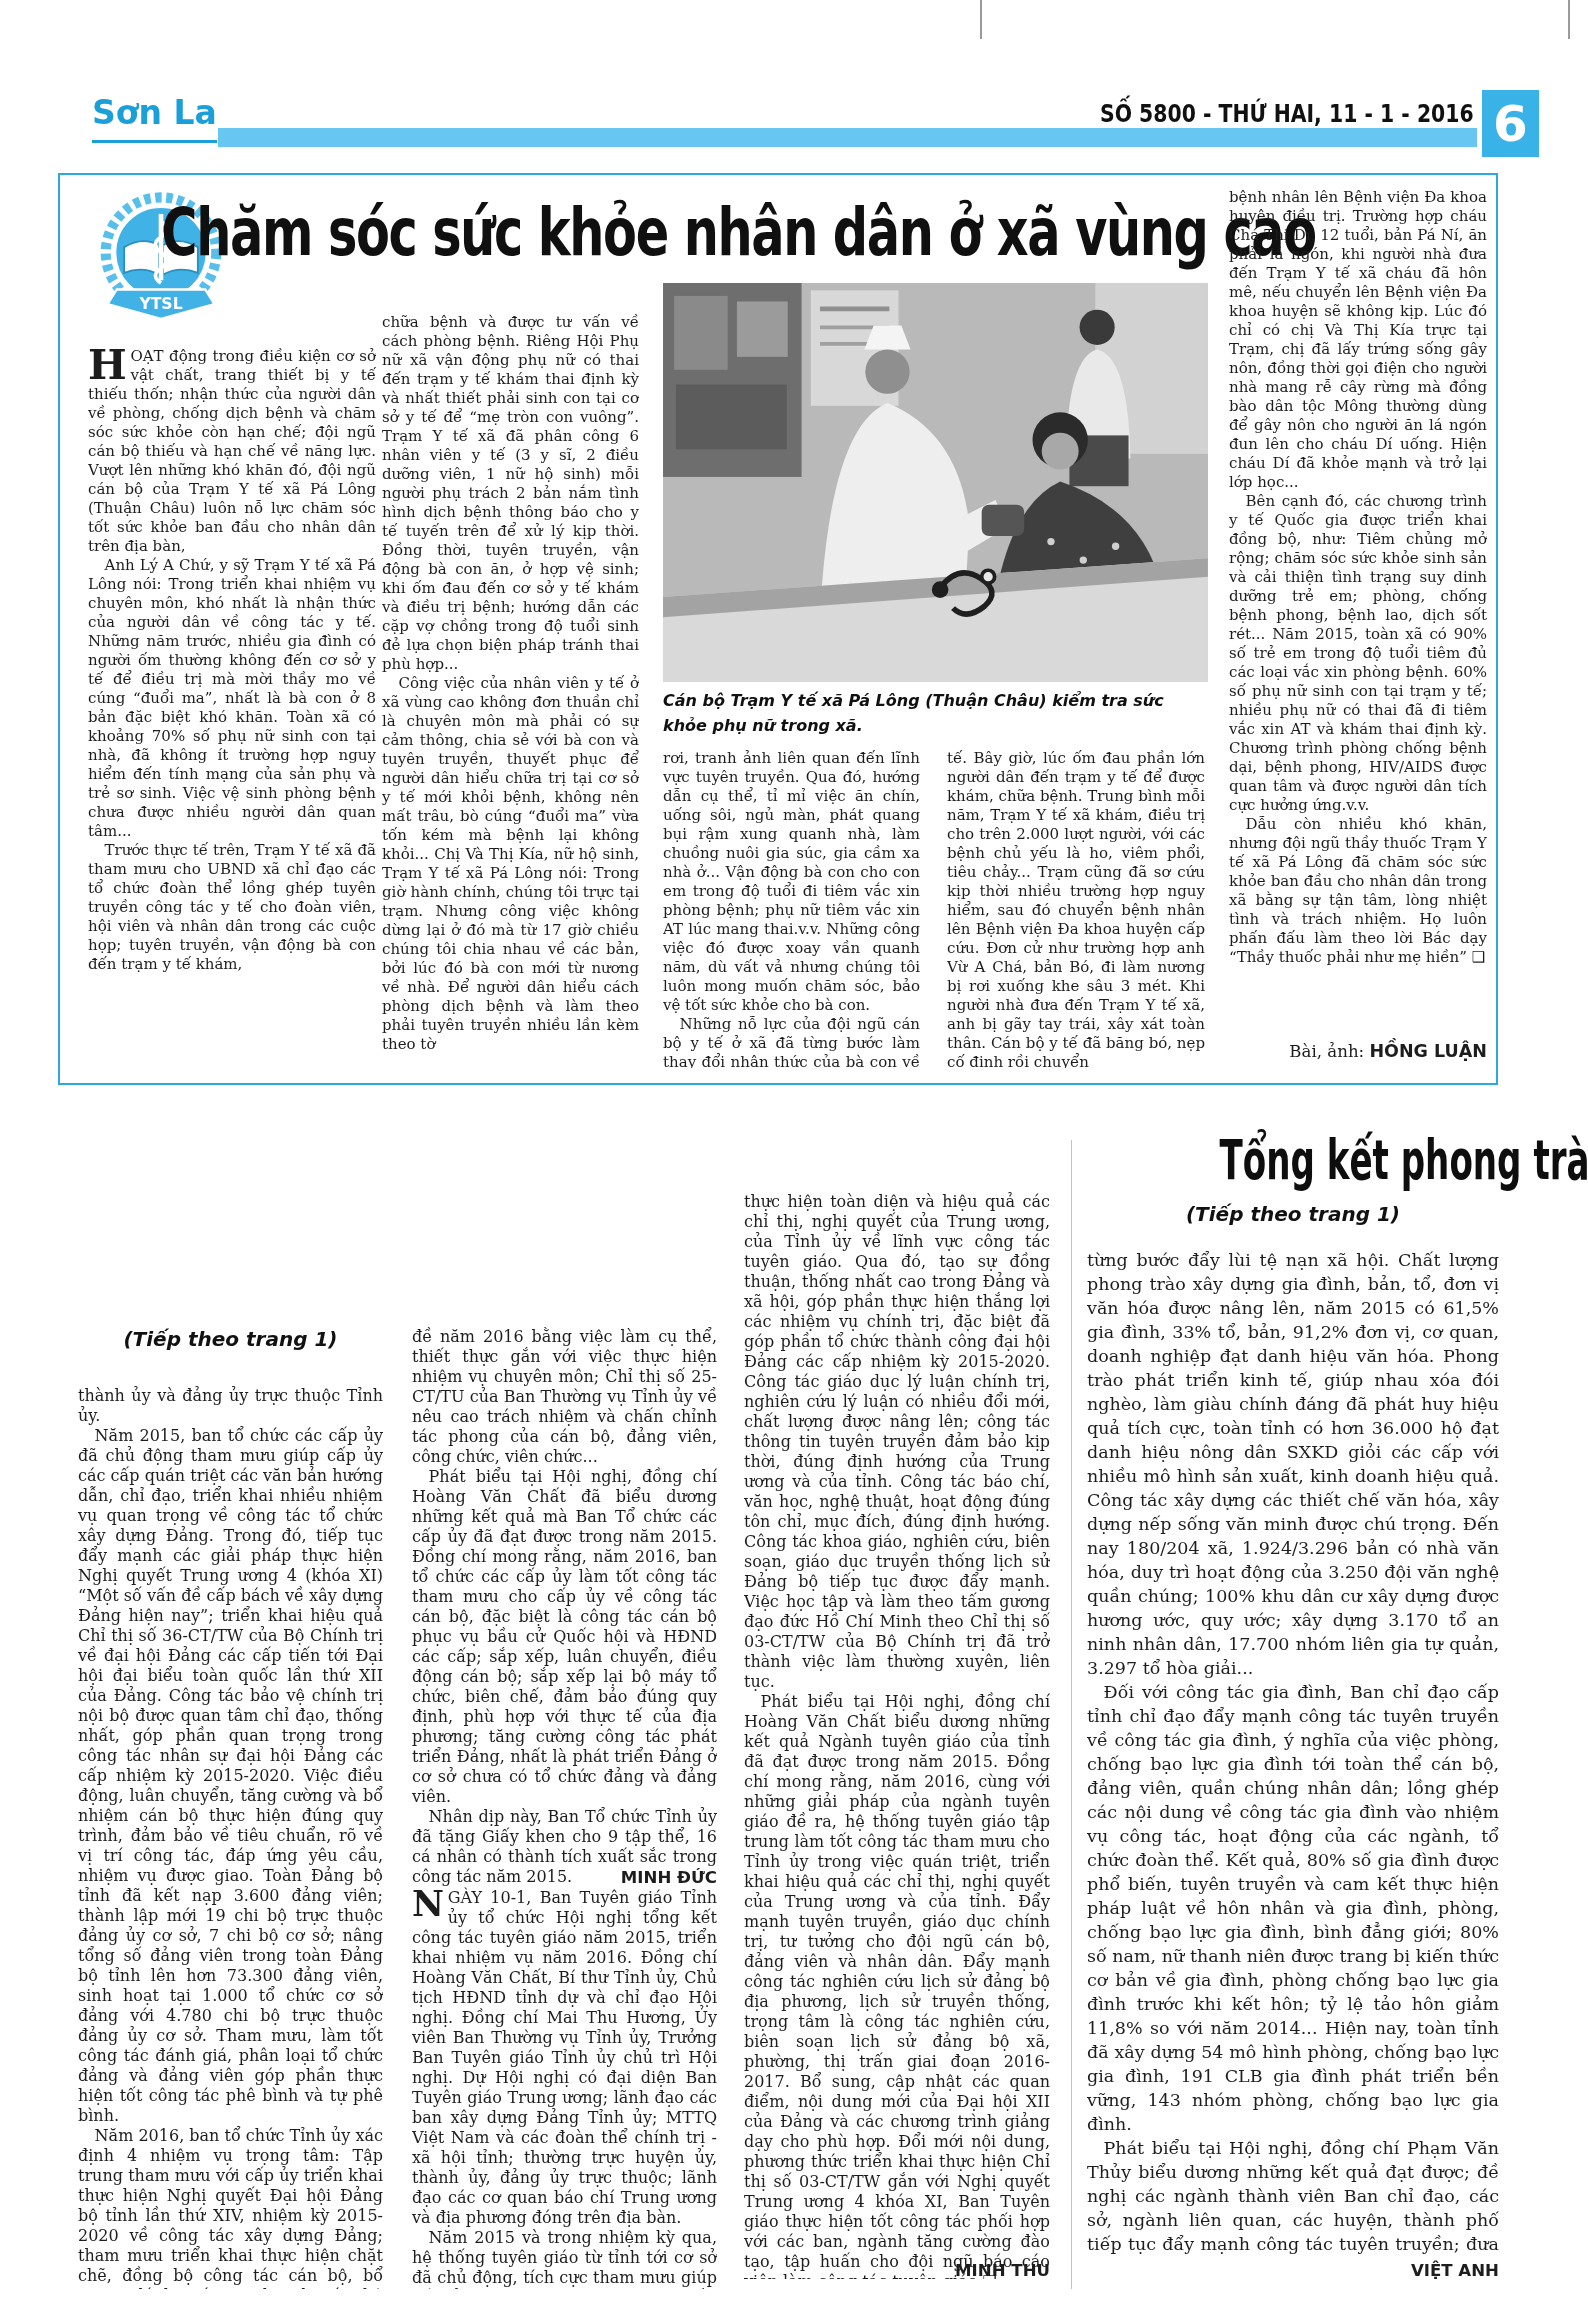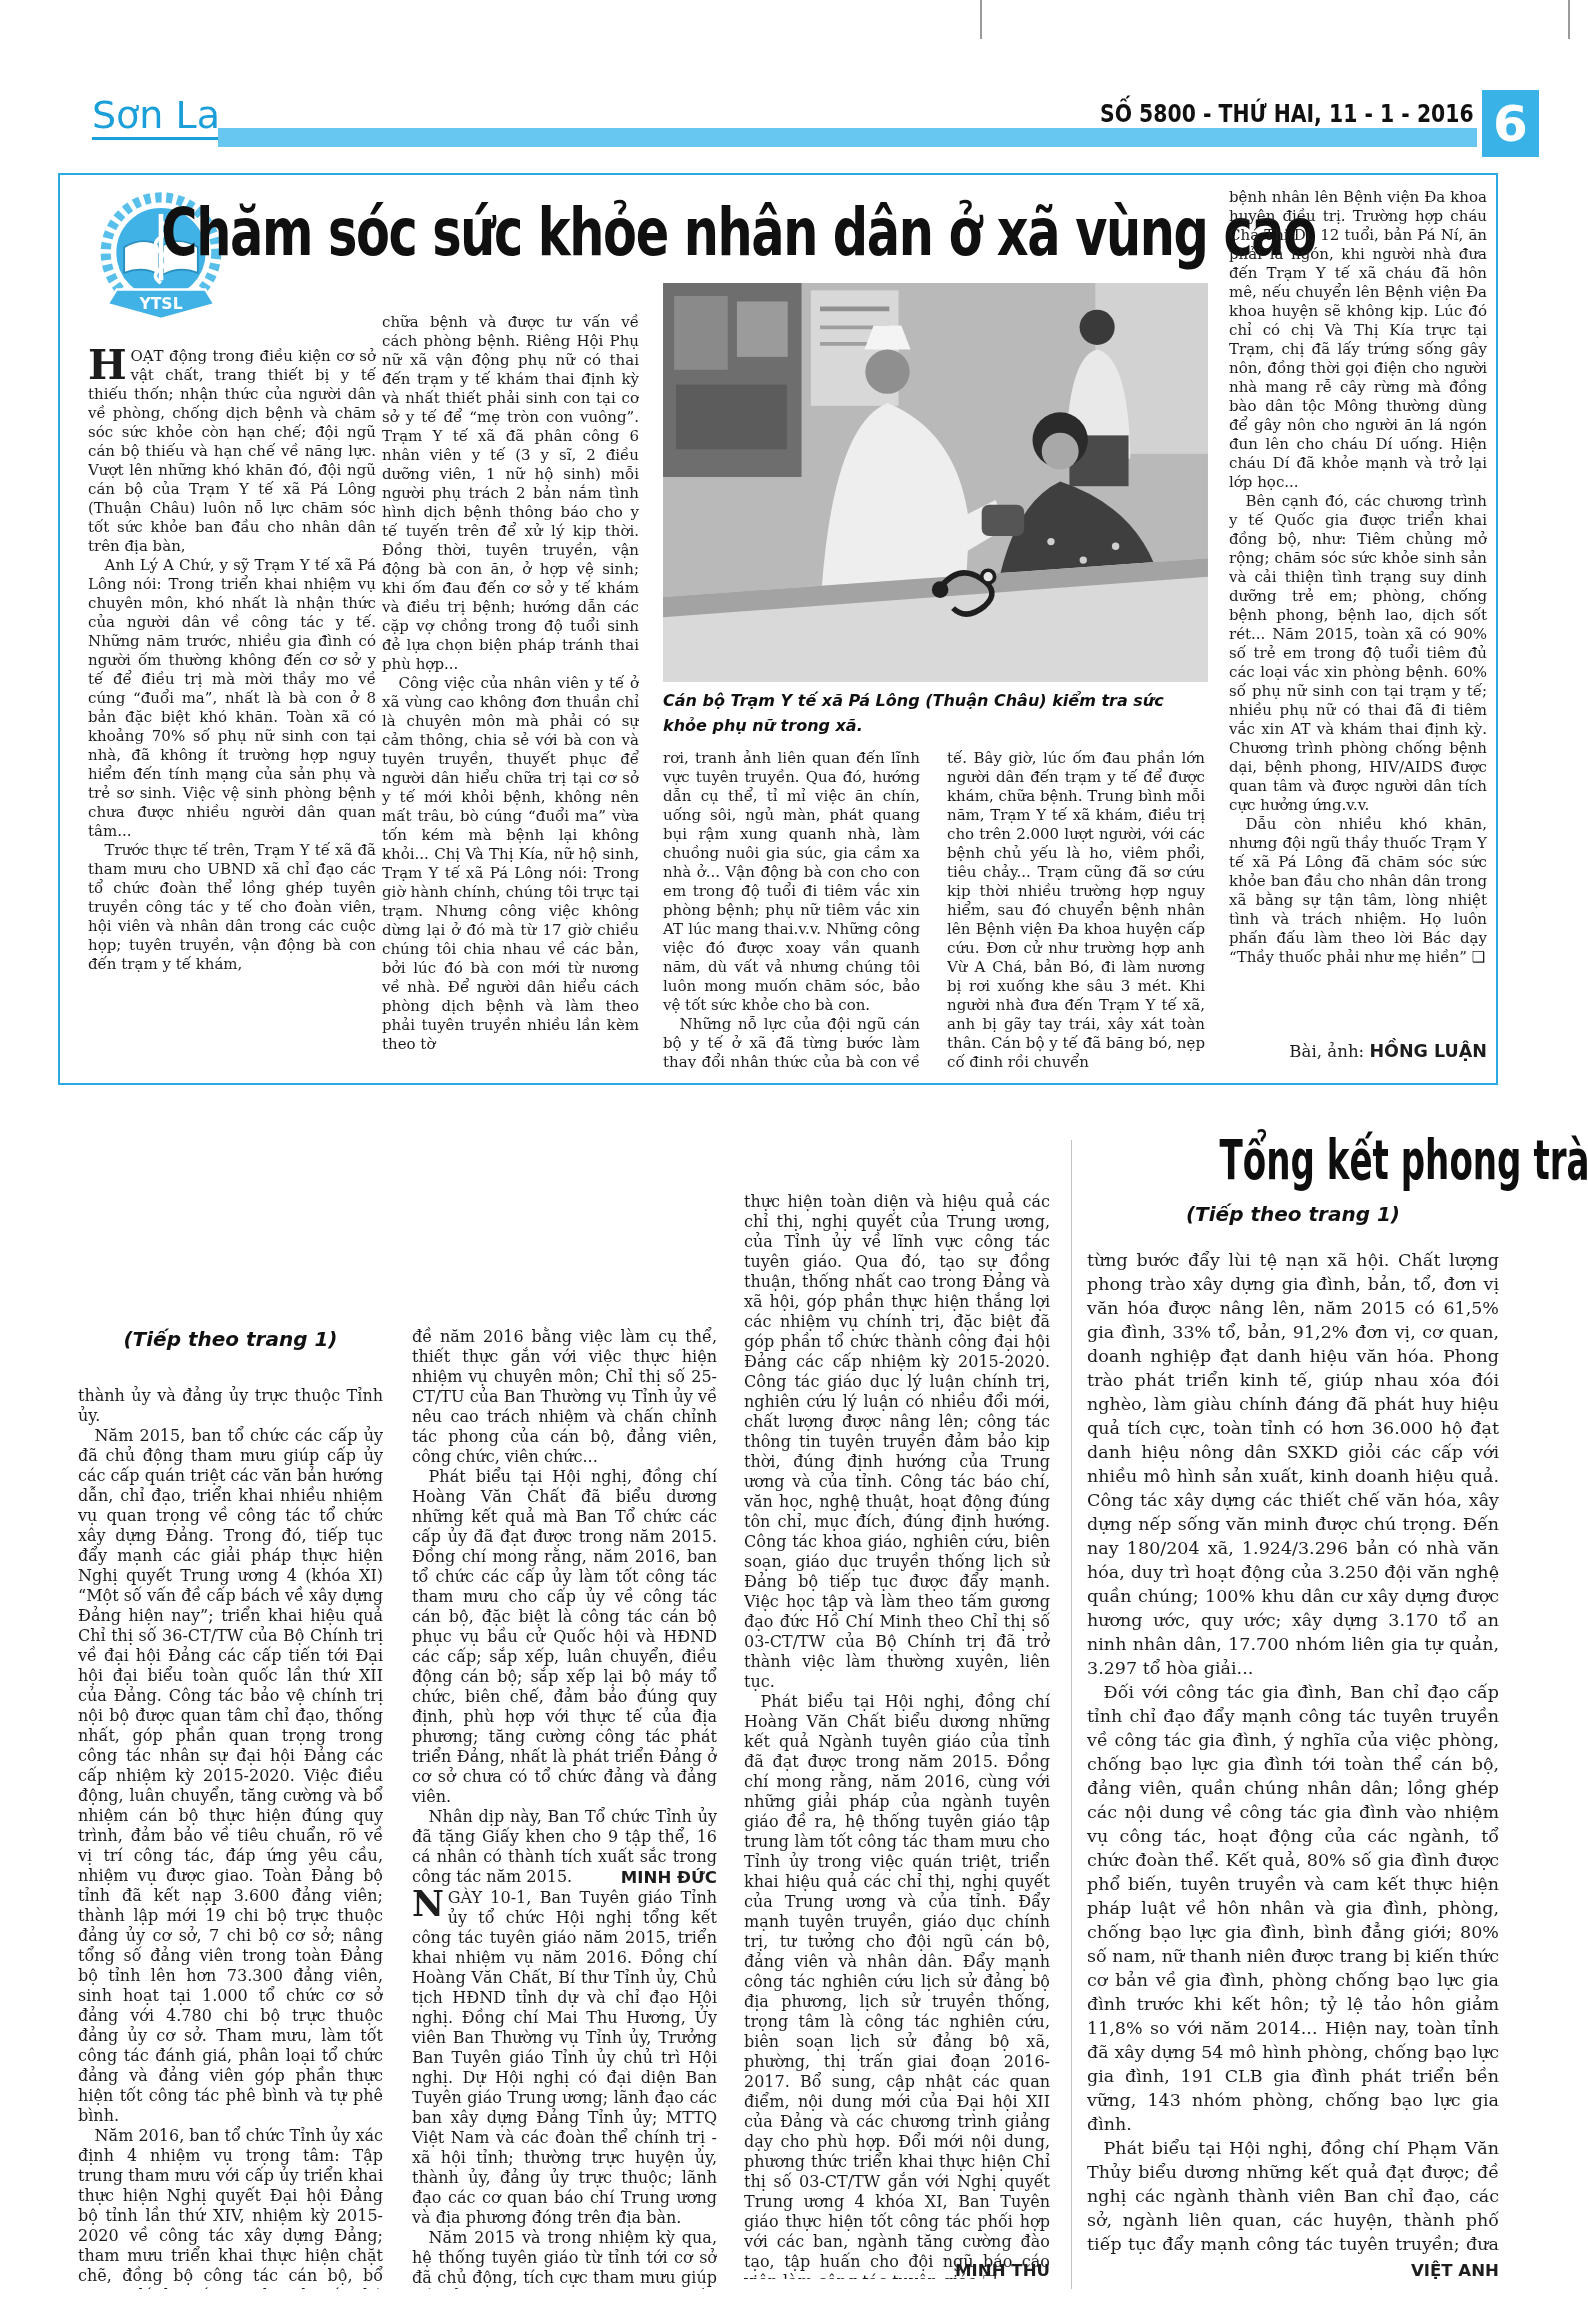--- a/index.html
+++ b/index.html
@@ -1,21 +1,21 @@
 <!DOCTYPE html>
 <html style="font-size:14.8px"><head>
 <meta charset="utf-8">
 <style>
   html,body{margin:0;padding:0;background:#e8e8e8;}
   #page{position:relative;width:1588px;height:2322px;background:#ffffff;overflow:hidden;
         font-family:"DejaVu Serif",serif;color:#1d1d1d;}
   .abs{position:absolute;}
   
-  .masthead{font-family:"DejaVu Sans",sans-serif;font-weight:normal;font-size:38px;color:#1b9fd9;
-            border-bottom:3.7px solid #1b9fd9;padding-bottom:3px;line-height:1;}
+  .masthead{font-family:"DejaVu Sans",sans-serif;font-weight:bold;font-size:33px;color:#1b9fd9;
+            border-bottom:3.7px solid #1b9fd9;padding-bottom:11px;line-height:1;}
   .headerbar{background:#67c7f0;}
   .issue{font-family:"DejaVu Sans",sans-serif;font-weight:bold;font-size:24px;color:#111;
          transform:scaleX(.85);transform-origin:right center;white-space:nowrap;}
   .pagenum{background:#38b2e7;color:#fff;font-family:"DejaVu Sans",sans-serif;font-weight:bold;
            font-size:50px;display:flex;align-items:center;justify-content:center;}
   .cropmark{background:#9a9a9a;}
   
   .mainbox{border:2.8px solid #2ca8e1;}
   .mainhead{display:flex;align-items:center;justify-content:center;overflow:visible;}
   .mainhead span{font-family:"DejaVu Sans",sans-serif;font-weight:bold;font-size:65px;color:#101010;

